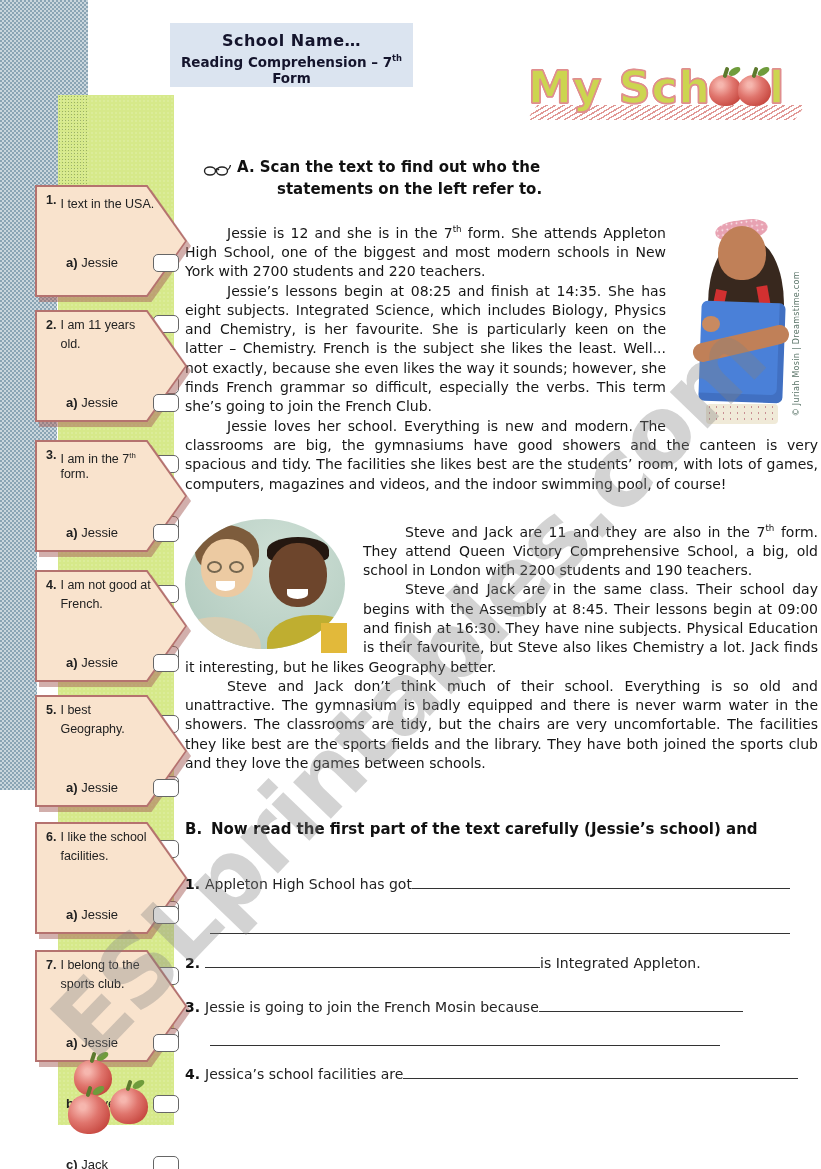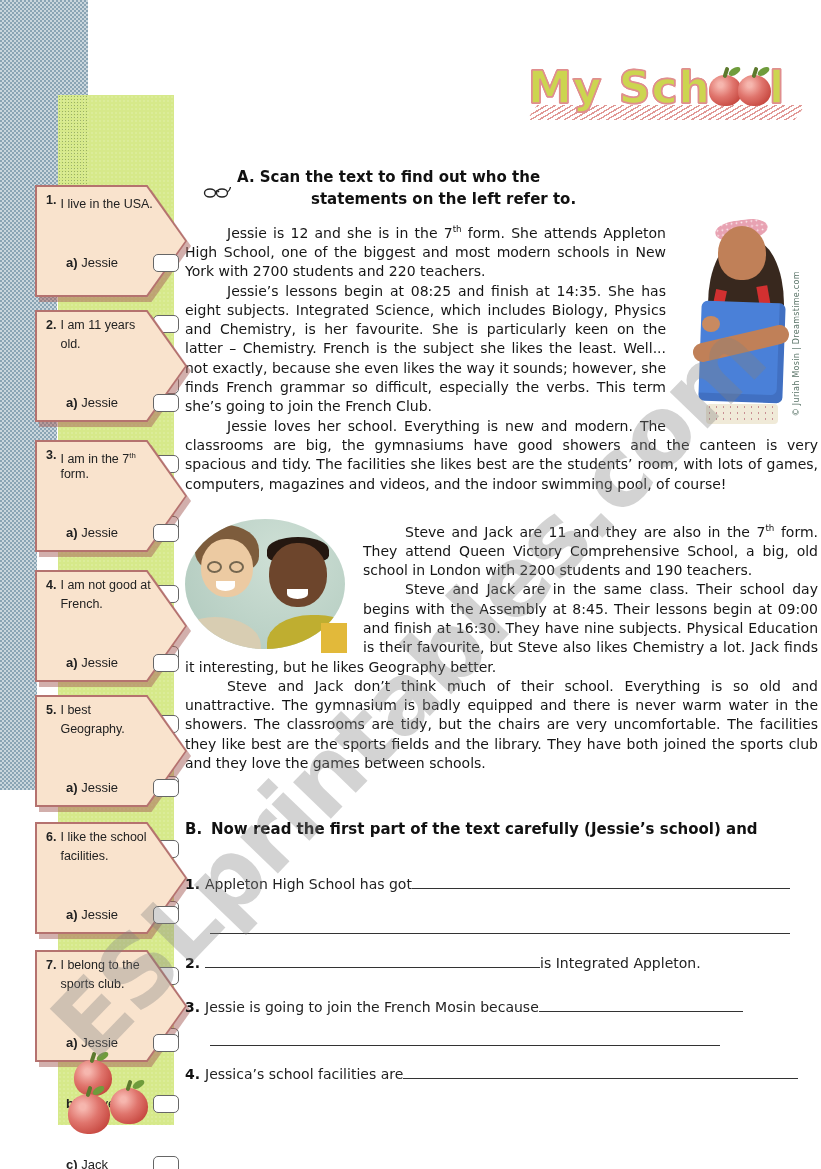--- a/index.html
+++ b/index.html
@@ -88,24 +88,24 @@
   .sbox-num  { font-weight:bold; margin-right:4px; }
   .sbox-text { width:96px; }
   .sbox-opts { margin:6px 0 0 20px; width:113px; }
   .opt-row { display:flex; justify-content:space-between; align-items:center; height:21px;margin-top:40px; }
   .opt-label { font-size:13px; color:#222; }
   .opt-key { font-weight:bold; }
   .checkbox { width:26px; height:18px; background:#fff; border:1.5px solid #666; border-radius:5px; }
   .sbox, .sbox * { font-family:"Liberation Sans", sans-serif; }
 
   
-  .heading-a { position:absolute; left:203px; top:166px; width:460px; z-index:4;
-    display:flex; align-items:center; font-weight:bold; font-size:15px; line-height:22px; color:#111; }
+  .heading-a { position:absolute; left:203px; top:156px; width:460px; z-index:4;
+    display:flex; align-items:flex-start; font-weight:bold; font-size:15px; line-height:22px; color:#111; }
   .glasses { margin:6px 6px 0 0; flex:0 0 auto; }
-  .heading-a .lines .l2 { margin-left:74px; }
+  .heading-a .lines .l2 { margin-left:40px; }
 
   
   .passage { position:absolute; left:185px; top:220px; width:633px; z-index:2;
     font-size:14px; line-height:19.3px; text-align:justify; color:#161616; }
   .passage p { text-indent:42px; }
   .passage .gap { margin-top:25px; }
 
   .girl-photo { float:right; width:140px; height:208px; margin:-4px 0 6px 12px; position:relative; background:#fff; }
   .gp-hair { position:absolute; top:24px; left:30px; width:76px; height:152px; background:#38281e; border-radius:42% 42% 48% 52%; }
   .gp-head { position:absolute; top:10px; left:40px; width:48px; height:54px; background:#c08058; border-radius:50% 50% 46% 46%; }
@@ -164,20 +164,24 @@
 <body>
 
 <div class="page">
 
   <div class="bar-blue a"></div>
   <div class="bar-blue b"></div>
   <div class="bar-blue c"></div>
   <div class="strip-green"></div>
   <div class="strip-speckle"></div>
 
+  <div class="header-box">
+    <div class="l1">School Name…</div>
+    <div class="l2"><span>Reading Comprehension – 7</span><sup>th</sup><span> Form</span></div>
+  </div>
 
   <div class="logo">
     <div class="logo-hatch"></div>
     <div class="logo-row">
       <span class="logo-text">My Sch</span>
       <span class="apple logo-apple"></span>
       <span class="apple logo-apple"></span>
       <span class="logo-text">l</span>
     </div>
   </div>
@@ -185,21 +189,21 @@
   <div class="watermark">ESLprintables.com</div>
 
   <div id="sbox-root">
   <div class="sbox" style="top: 185px;">
     <div class="sbox-shadow"></div>
     <div class="sbox-border"></div>
     <div class="sbox-fill"></div>
     <div class="sbox-content">
       <div class="sbox-head">
         <span class="sbox-num">1.</span>
-        <span class="sbox-text"><span class="t-pre">I live in the USA.</span><sup class="t-sup"></sup><span class="t-post"></span></span>
+        <span class="sbox-text"><span class="t-pre">I text in the USA.</span><sup class="t-sup"></sup><span class="t-post"></span></span>
       </div>
       <div class="sbox-opts">
   <div class="opt-row">
     <span class="opt-label"><span class="opt-key">a)</span> <span class="opt-name">Jessie</span></span>
     <span class="checkbox"></span>
   </div>
 
   <div class="opt-row">
     <span class="opt-label"><span class="opt-key">b)</span> <span class="opt-name">Steve</span></span>
     <span class="checkbox"></span>

